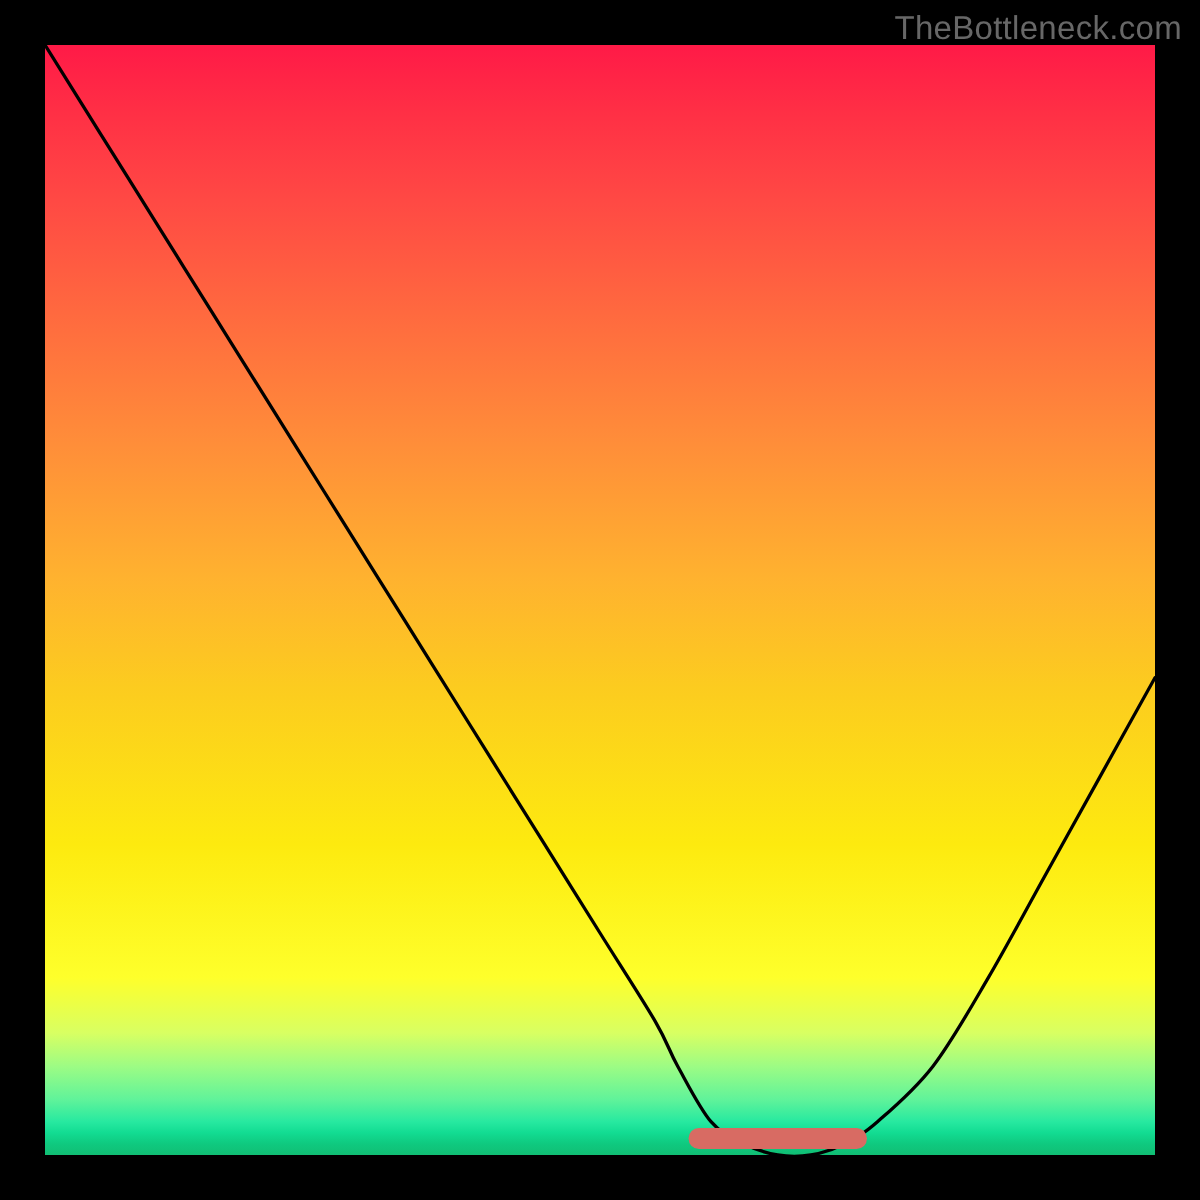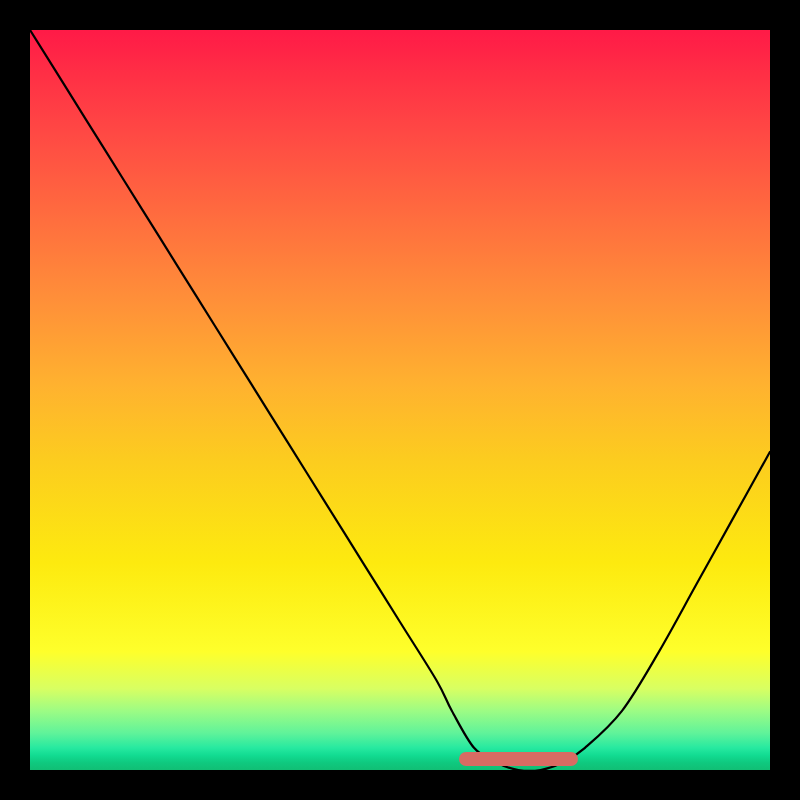--- a/index.html
+++ b/index.html
@@ -66,20 +66,21 @@
   .marker {
     position: absolute;
     background: #d86b63;
     border-radius: 7px;
   }
 </style>
 </head>
 <body>
 
 <div class="frame">
+  <div class="watermark">TheBottleneck.com</div>
 
   <div class="plot-area">
     <div class="gradient"></div>
 
     <svg class="curve" viewBox="0 0 740 740" preserveAspectRatio="none">
       <path id="curve-path" fill="none" stroke="#000" stroke-width="2.2" stroke-linecap="round" d="M 0.0 0.0 C 6.2 9.9, 24.7 39.5, 37.0 59.2 C 49.3 78.9, 61.7 98.7, 74.0 118.4 C 86.3 138.1, 98.7 157.9, 111.0 177.6 C 123.3 197.3, 135.7 217.1, 148.0 236.8 C 160.3 256.5, 172.7 276.3, 185.0 296.0 C 197.3 315.7, 209.7 335.5, 222.0 355.2 C 234.3 374.9, 246.7 394.7, 259.0 414.4 C 271.3 434.1, 283.7 453.9, 296.0 473.6 C 308.3 493.3, 320.7 513.1, 333.0 532.8 C 345.3 552.5, 357.7 572.3, 370.0 592.0 C 382.3 611.7, 398.4 636.4, 407.0 651.2 C 415.6 666.0, 415.6 669.7, 421.8 680.8 C 428.0 691.9, 436.6 709.2, 444.0 717.8 C 451.4 726.4, 458.8 728.9, 466.2 732.6 C 473.6 736.3, 481.0 738.8, 488.4 740.0 C 495.8 741.2, 503.2 741.2, 510.6 740.0 C 518.0 738.8, 525.4 736.3, 532.8 732.6 C 540.2 728.9, 545.1 726.4, 555.0 717.8 C 564.9 709.2, 579.7 696.8, 592.0 680.8 C 604.3 664.8, 616.7 642.6, 629.0 621.6 C 641.3 600.6, 653.7 577.2, 666.0 555.0 C 678.3 532.8, 690.7 510.6, 703.0 488.4 C 715.3 466.2, 733.8 432.9, 740.0 421.8"></path>
     </svg>
 
     <div class="marker" id="flat-marker" style="left: 429.2px; width: 118.4px; top: 722px; height: 14px;"></div>
   </div>

